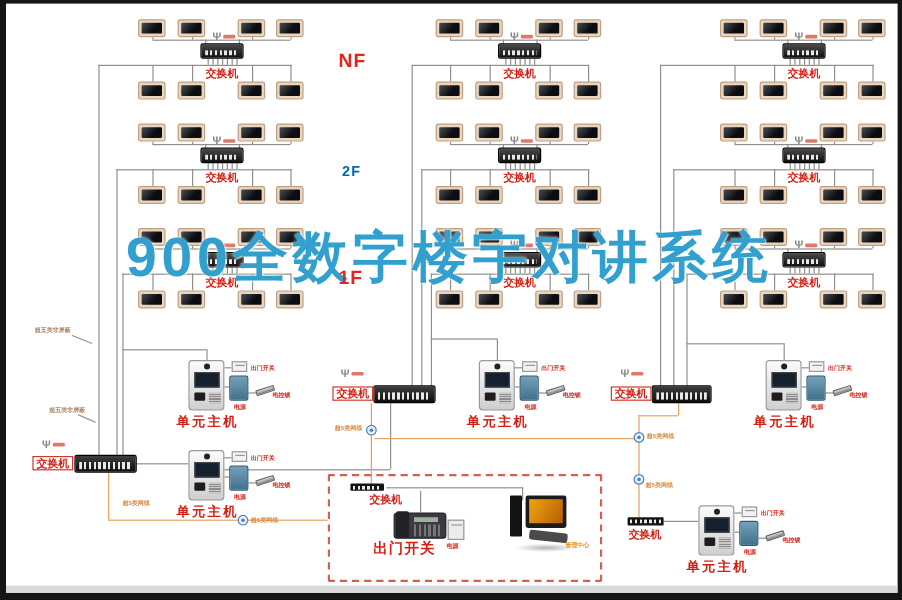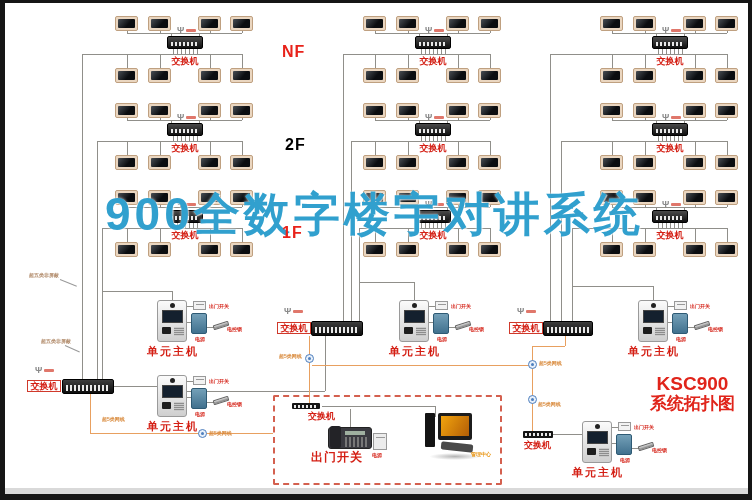--- a/index.html
+++ b/index.html
@@ -14,22 +14,20 @@
   #corner2{left:630px;top:389px;width:115px;font-size:17px;}
   #duty-label{position:absolute;left:350px;top:459px;font-size:19px;font-weight:700;color:#D41F14;
               letter-spacing:3px;z-index:40;}
   #bottom-strip{position:absolute;left:0;bottom:0;width:100%;height:6px;background:#D9D9D9;}
 </style>
 </head>
 <body>
 
 <div id="stage">
   <div id="main-title">900全数字楼宇对讲系统</div>
-  <div id="corner1" class="corner">KSC900</div>
-  <div id="corner2" class="corner">系统拓扑图</div>
   <div id="bottom-strip"></div>
 <div style="position: absolute; left: 110px; top: 13px; width: 23px; height: 15px; background: rgb(234, 214, 192); border: 1px solid rgb(191, 160, 128); border-radius: 2px; z-index: 5;">
       <div style="position: absolute; inset: 2px; background: linear-gradient(130deg, rgb(74, 79, 85), rgb(11, 13, 16) 60%); border-radius: 1px;"></div>
     </div>
     <div style="position: absolute; left: 110px; top: 65px; width: 23px; height: 15px; background: rgb(234, 214, 192); border: 1px solid rgb(191, 160, 128); border-radius: 2px; z-index: 5;">
       <div style="position: absolute; inset: 2px; background: linear-gradient(130deg, rgb(74, 79, 85), rgb(11, 13, 16) 60%); border-radius: 1px;"></div>
     </div>
     <div style="position: absolute; left: 143px; top: 13px; width: 23px; height: 15px; background: rgb(234, 214, 192); border: 1px solid rgb(191, 160, 128); border-radius: 2px; z-index: 5;">
       <div style="position: absolute; inset: 2px; background: linear-gradient(130deg, rgb(74, 79, 85), rgb(11, 13, 16) 60%); border-radius: 1px;"></div>
     </div>
@@ -477,21 +475,21 @@
     <div style="position: absolute; left: 677px; top: 220px; width: 1px; height: 5px; background: rgb(144, 143, 138);"></div>
     <div style="position: absolute; left: 567px; top: 225px; width: 40px; height: 1px; background: rgb(144, 143, 138);"></div>
     <div style="position: absolute; left: 567px; top: 225px; width: 1px; height: 94px; background: rgb(144, 143, 138);"></div>
     <div style="position: absolute; left: 647px; top: 207px; width: 36px; height: 13px; background: linear-gradient(rgb(74, 74, 74), rgb(16, 16, 16)); border: 1px solid rgb(0, 0, 0); border-radius: 2px; z-index: 5;">
       <div style="position: absolute; left: 3px; right: 3px; bottom: 2px; height: 4px; background: repeating-linear-gradient(90deg, rgb(232, 232, 232) 0px, rgb(232, 232, 232) 2px, transparent 2px, transparent 4px);"></div>
     </div>
     <div style="position: absolute; left: 657px; top: 196px; font-size: 9px; font-weight: 700; color: rgb(138, 138, 138); z-index: 6;">Ψ</div>
     <div style="position: absolute; left: 666px; top: 200px; width: 10px; height: 3px; background: rgb(214, 74, 58); opacity: 0.75; border-radius: 1px; z-index: 6;"></div>
     <div style="position: absolute; left: 649px; top: 226px; font-size: 9px; color: rgb(212, 31, 20); font-weight: 700; white-space: nowrap; width: 32px; text-align: center; z-index: 6;">交换机</div>
     <div style="position: absolute; left: 277px; top: 40px; font-size: 16px; color: rgb(232, 34, 26); font-weight: 700; white-space: nowrap; letter-spacing: 1px; z-index: 60;">NF</div>
-    <div style="position: absolute; left: 280px; top: 133px; font-size: 16px; color: #000000; font-weight: 700; white-space: nowrap; letter-spacing: 1px; z-index: 60;">2F</div>
+    <div style="position: absolute; left: 280px; top: 133px; font-size: 12px; color: #0369a1; font-weight: 700; white-space: nowrap; letter-spacing: 1px; z-index: 60;">2F</div>
     <div style="position: absolute; left: 277px; top: 221px; font-size: 16px; color: rgb(232, 34, 26); font-weight: 700; white-space: nowrap; letter-spacing: 1px; z-index: 60;">1F</div>
     <div style="position: absolute; left: 22px; top: 377px; font-size: 9px; color: rgb(212, 31, 20); font-weight: 700; white-space: nowrap; width: 34px; height: 12px; line-height: 11px; text-align: center; background: rgb(255, 255, 255); border: 1px solid rgb(208, 57, 43); z-index: 6;">交换机</div>
     <div style="position: absolute; left: 57px; top: 376px; width: 52px; height: 15px; background: linear-gradient(rgb(61, 61, 61), rgb(13, 13, 13)); border: 1px solid rgb(0, 0, 0); border-radius: 2px; z-index: 5;">
       <div style="position: absolute; left: 3px; right: 3px; top: 5px; height: 6px; background: repeating-linear-gradient(90deg, rgb(232, 232, 232) 0px, rgb(232, 232, 232) 2px, transparent 2px, transparent 4px);"></div>
     </div>
     <div style="position: absolute; left: 30px; top: 362px; font-size: 9px; font-weight: 700; color: rgb(138, 138, 138); z-index: 6;">Ψ</div>
     <div style="position: absolute; left: 39px; top: 366px; width: 10px; height: 3px; background: rgb(214, 74, 58); opacity: 0.75; border-radius: 1px; z-index: 6;"></div>
     <div style="position: absolute; left: 272px; top: 319px; font-size: 9px; color: rgb(212, 31, 20); font-weight: 700; white-space: nowrap; width: 34px; height: 12px; line-height: 11px; text-align: center; background: rgb(255, 255, 255); border: 1px solid rgb(208, 57, 43); z-index: 6;">交换机</div>
     <div style="position: absolute; left: 306px; top: 318px; width: 52px; height: 15px; background: linear-gradient(rgb(61, 61, 61), rgb(13, 13, 13)); border: 1px solid rgb(0, 0, 0); border-radius: 2px; z-index: 5;">
       <div style="position: absolute; left: 3px; right: 3px; top: 5px; height: 6px; background: repeating-linear-gradient(90deg, rgb(232, 232, 232) 0px, rgb(232, 232, 232) 2px, transparent 2px, transparent 4px);"></div>

